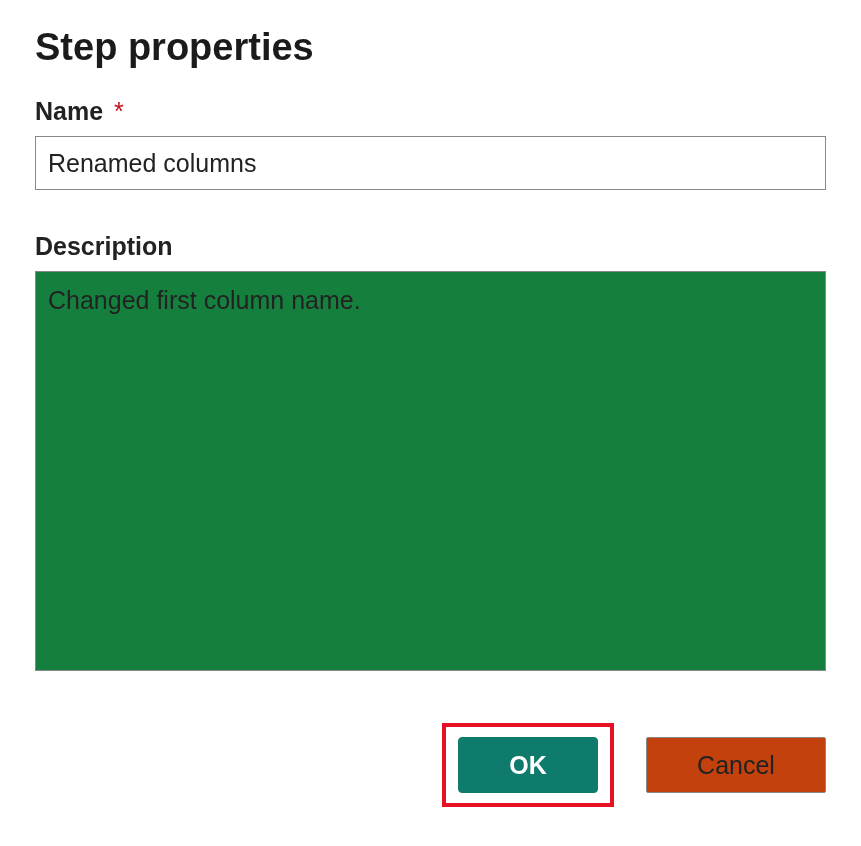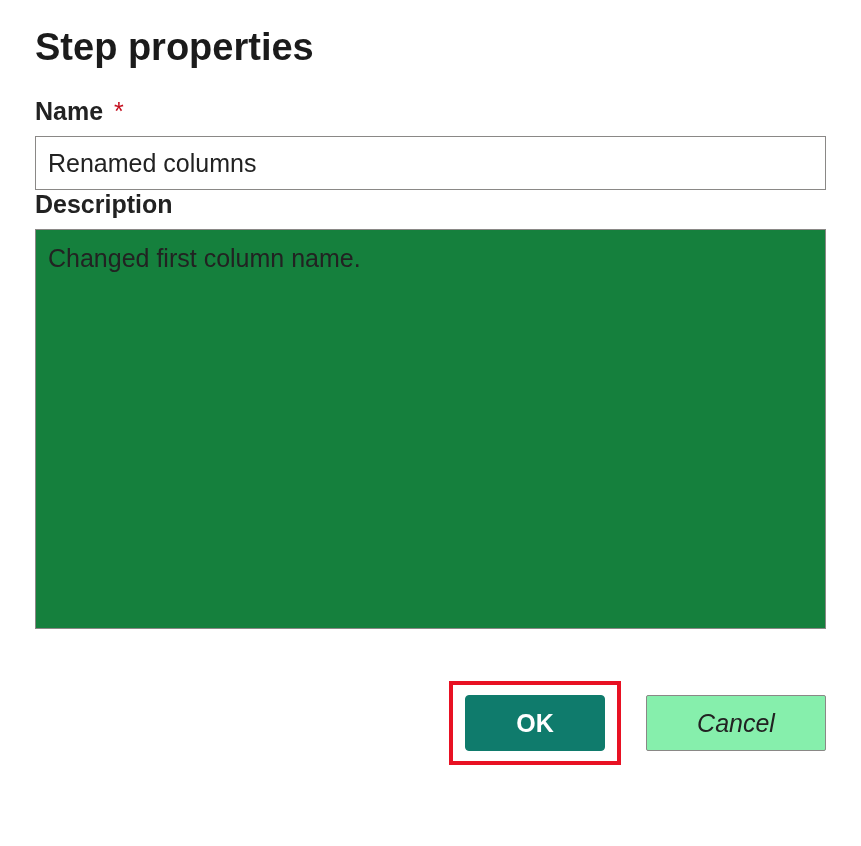--- a/index.html
+++ b/index.html
@@ -29,38 +29,39 @@
     .text-input {
       width:100%;
       height:54px;
       border:1px solid #8a8886;
       font-size:25px;
       font-family:inherit;
       padding:0 12px;
       color:#222;
       outline:none;
       background:#fff;
+      margin-bottom:42px;
     }
     .text-area {
       width:100%;
       height:400px;
       border:1px solid #8a8886;
       font-size:25px;
       font-family:inherit;
       padding:12px 12px;
       color:#222;
       outline:none;
       background:#15803d;
       resize:none;
       line-height:1.35;
     }
     .button-row {
       display:flex;
       justify-content:flex-end;
-      gap:25px;
+      gap:32px;
       margin-top:48px;
       align-items:center;
     }
     .highlight-box {
       border:4px solid #e81123;
       padding:10px 12px;
       display:inline-flex;
     }
     .btn {
       font-size:25px;
@@ -71,26 +72,25 @@
       cursor:pointer;
       border-radius:4px;
     }
     .btn-primary {
       background:#0f7b6c;
       color:#ffffff;
       border:1px solid #0f7b6c;
       font-weight:600;
     }
     .btn-secondary {
-      background:#86efac;
+      background:#c2410c;
       color:#222;
       border:1px solid #8a8886;
       min-width:180px;
       border-radius:2px;
-      font-style:italic;
     }
   </style>
 </head>
 <body>
 
 <h1 class="title">Step properties</h1>
 
 <div>
   <label class="field-label">
     <span>Name</span>

